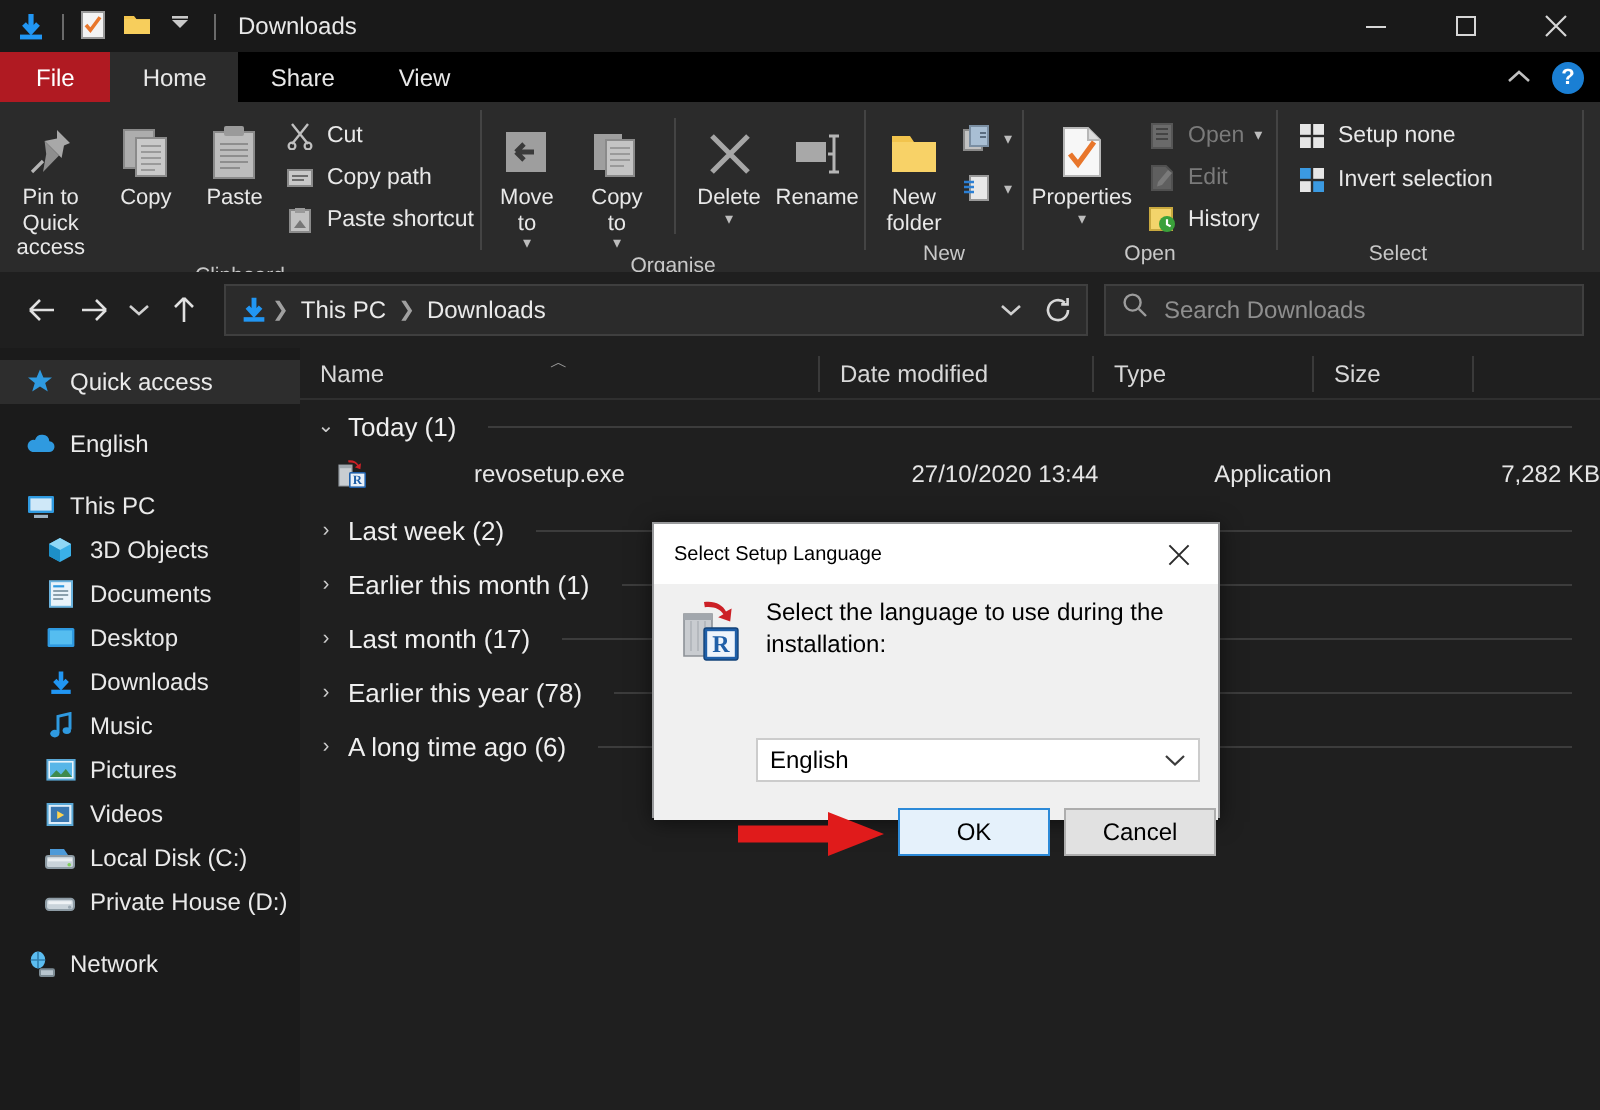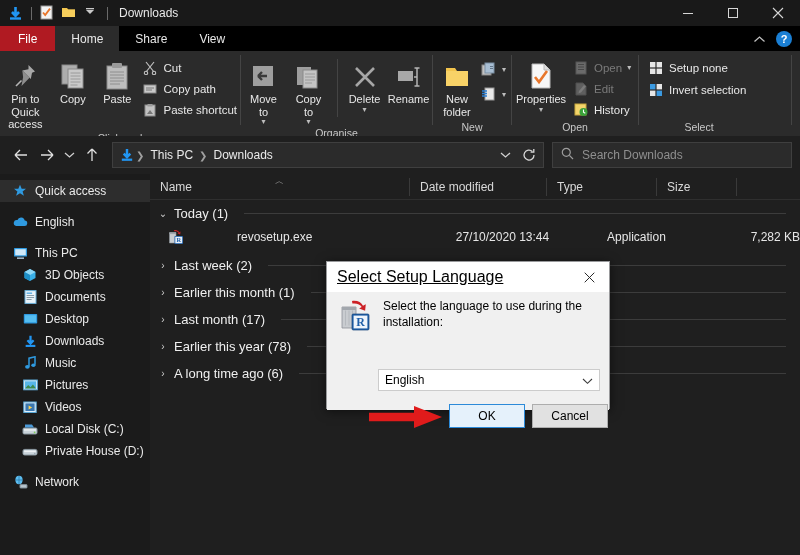--- a/index.html
+++ b/index.html
@@ -143,21 +143,21 @@
   
   .dialog {
     position: absolute; left: 326px; top: 261px; width: 284px; height: 148px;
     background: #f0f0f0; border: 1px solid #999a9c;
     box-shadow: 0 2px 10px rgba(0,0,0,0.55);
   }
   .dlg-title {
     height: 30px; display: flex; align-items: center; background: #ffffff;
     padding-left: 10px;
   }
-  .dlg-title-text { font-size: 16px; color: #000000; text-decoration: underline; }
+  .dlg-title-text { font-size: 10px; color: #000000; }
   .dlg-close {
     margin-left: auto; width: 40px; height: 29px;
     display: flex; align-items: center; justify-content: center;
   }
   .dlg-body { position: relative; height: 118px; background: #f0f0f0; }
   .dlg-icon { position: absolute; left: 12px; top: 7px; width: 34px; height: 34px; }
   .dlg-msg {
     position: absolute; left: 56px; top: 6px; width: 215px;
     font-size: 12px; color: #000; line-height: 16px;
   }

